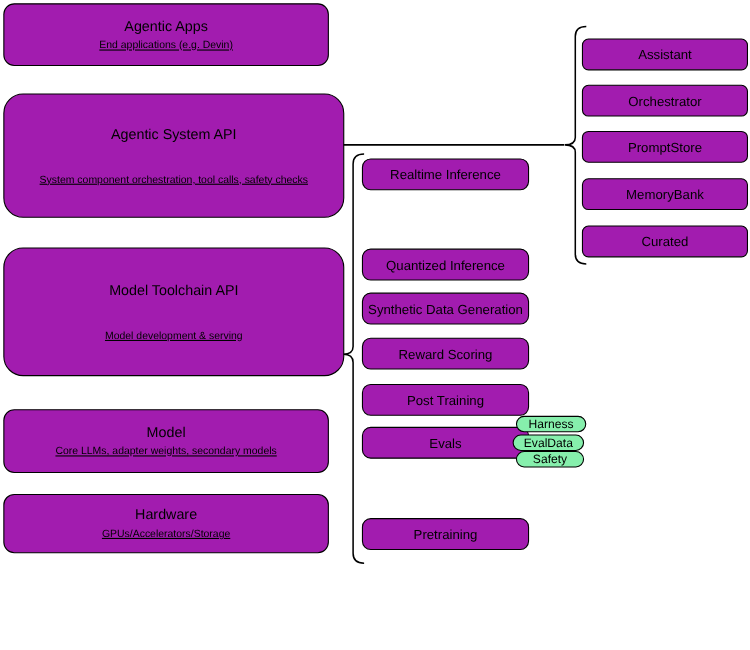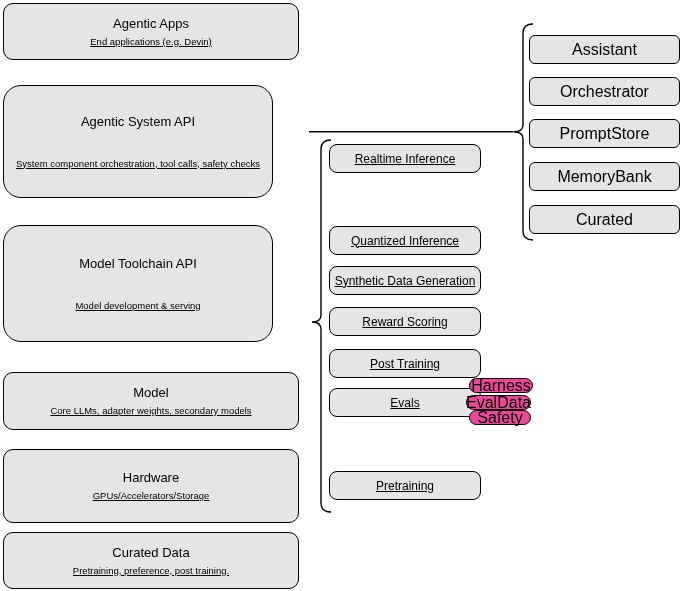--- a/index.html
+++ b/index.html
@@ -2,33 +2,33 @@
 <html><head>
 <meta charset="utf-8">
 <style>
   html,body{margin:0;padding:0;background:#ffffff;}
   .canvas{
     position:relative;width:682px;height:591px;background:#ffffff;
     font-family:"Liberation Sans",sans-serif;color:#000;overflow:hidden;
   }
   .overlay{position:absolute;left:0;top:0;width:682px;height:591px;pointer-events:none;}
   .box{
-    position:absolute;border:1.3px solid #000;background:#e5e5e5;box-sizing:border-box;
+    position:absolute;border:1.3px solid #000;background:#a21caf;box-sizing:border-box;
     display:flex;flex-direction:column;align-items:center;justify-content:center;
     text-align:left;
   }
   .lbox{left:3px;width:296px;border-radius:10px;}
-  .lbox.big{width:270px;border-radius:18px;gap:24px;}
+  .lbox.big{width:310px;border-radius:18px;gap:24px;}
   .btitle{font-size:13px;line-height:16px;}
   .bsub{font-size:9.5px;line-height:12px;margin-top:4px;text-decoration:underline;}
-  .mbox{left:329px;width:152px;height:29px;border-radius:8px;font-size:12px;z-index:1;text-decoration:underline;}
-  .rbox{left:529px;width:151px;height:29px;border-radius:6px;font-size:16px;}
+  .mbox{left:329px;width:152px;height:29px;border-radius:8px;font-size:12px;z-index:1;}
+  .rbox{left:529px;width:151px;height:29px;border-radius:6px;font-size:12px;}
   .pill{
-    position:absolute;border:1.3px solid #000;background:#ec4899;box-sizing:border-box;
-    border-radius:8px;font-size:16px;line-height:12px;display:flex;align-items:center;
+    position:absolute;border:1.3px solid #000;background:#86efac;box-sizing:border-box;
+    border-radius:8px;font-size:11px;line-height:12px;display:flex;align-items:center;
     justify-content:center;z-index:2;
   }
 </style>
 </head>
 <body>
 
 <div class="canvas">
 
   <svg class="overlay" viewBox="0 0 682 591" xmlns="http://www.w3.org/2000/svg">
 
@@ -52,29 +52,25 @@
   <div class="box lbox big" style="top:225px;height:117px">
     <div class="btitle">Model Toolchain API</div>
     <div class="bsub">Model development &amp; serving</div>
   </div>
 
   <div class="box lbox" style="top:372px;height:58px">
     <div class="btitle">Model</div>
     <div class="bsub">Core LLMs, adapter weights, secondary models</div>
   </div>
 
-  <div class="box lbox" style="top:449px;height:74px">
+  <div class="box lbox" style="top:449px;height:54px">
     <div class="btitle">Hardware</div>
     <div class="bsub">GPUs/Accelerators/Storage</div>
   </div>
 
-  <div class="box lbox" style="top:532px;height:57px">
-    <div class="btitle">Curated Data</div>
-    <div class="bsub">Pretraining, preference, post training.</div>
-  </div>
 
   <div class="box mbox" style="top:144px">Realtime Inference</div>
   <div class="box mbox" style="top:226px">Quantized Inference</div>
   <div class="box mbox" style="top:266px">Synthetic Data Generation</div>
   <div class="box mbox" style="top:307px">Reward Scoring</div>
   <div class="box mbox" style="top:349px">Post Training</div>
   <div class="box mbox" style="top:388px">Evals</div>
   <div class="box mbox" style="top:471px">Pretraining</div>
 
   <div class="pill" style="left:469px;top:378px;width:64px;height:15px">Harness</div>

